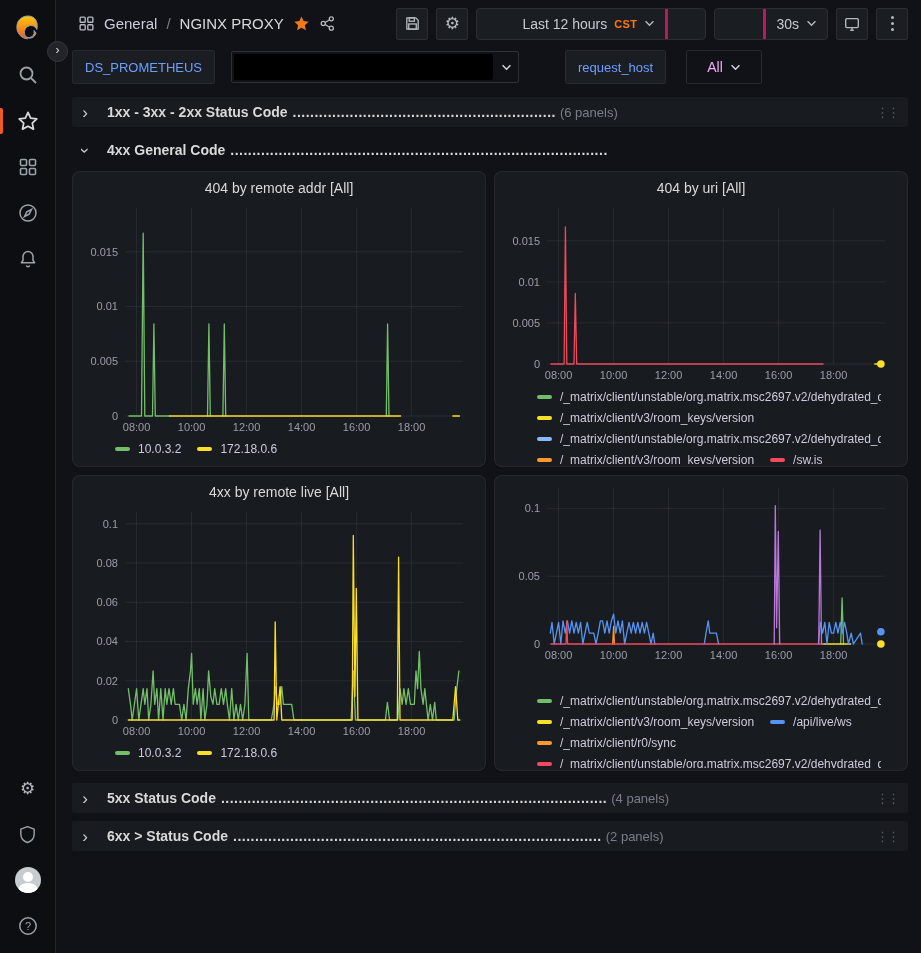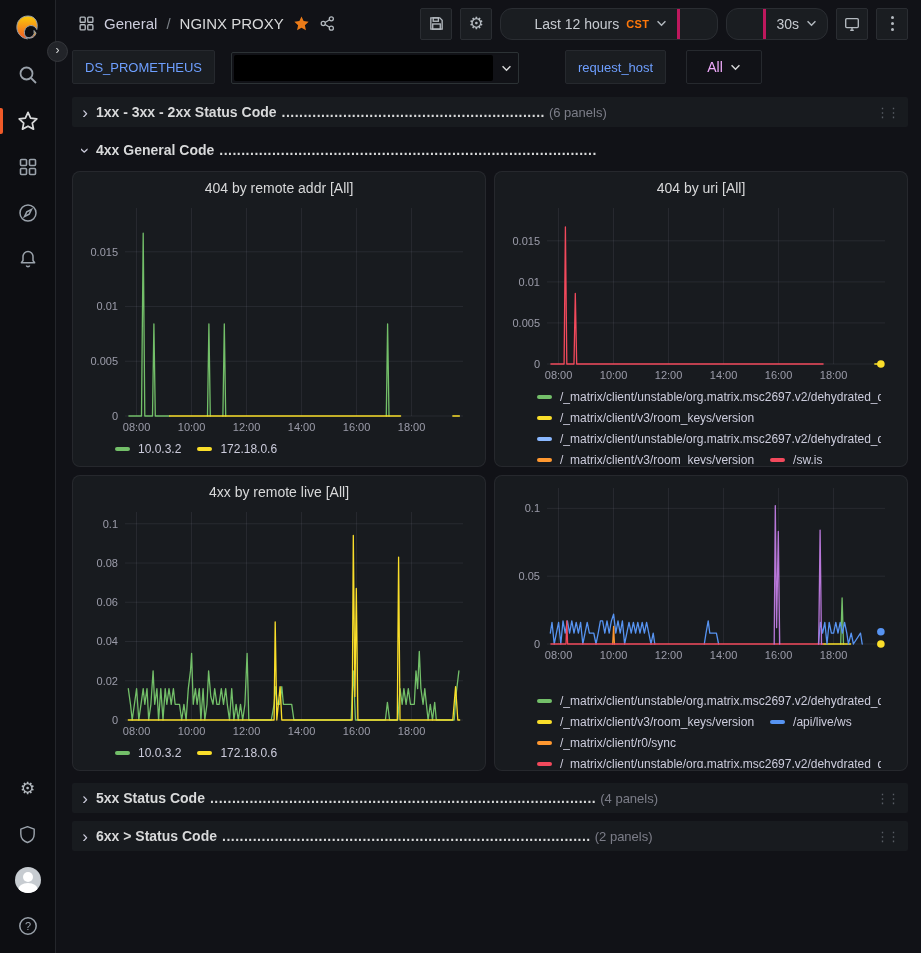--- a/index.html
+++ b/index.html
@@ -19,41 +19,41 @@
   
   .main{flex:1;display:flex;flex-direction:column;min-width:0;}
   .topbar{display:flex;align-items:center;height:47px;padding:0 13px 0 22px;box-sizing:border-box;}
   .crumbs{display:flex;align-items:center;gap:9px;}
   .crumb-txt{font-size:15px;color:#ccccdc;cursor:pointer;}
   .crumb-sep{color:#7b8087;font-size:15px;}
   .crumb-title{font-size:15px;color:#d8d9da;cursor:pointer;}
   .controls{margin-left:auto;display:flex;align-items:center;gap:8px;}
   .btn{height:32px;min-width:32px;box-sizing:border-box;background:#1a1d21;border:1px solid #2a2d32;border-radius:2px;display:flex;align-items:center;justify-content:center;color:#b4bac0;cursor:pointer;padding:0 6px;}
   .btn svg{stroke:#b4bac0;}
-  .btn-group{display:flex;align-items:stretch;background:#1a1d21;border:1px solid #2a2d32;border-radius:12px;height:32px;box-sizing:border-box;}
+  .btn-group{display:flex;align-items:stretch;background:#1a1d21;border:1px solid #2a2d32;border-radius:4px;height:32px;box-sizing:border-box;padding-left:12px;}
   .btn-group .seg{display:flex;align-items:center;gap:7px;padding:0 10px;cursor:pointer;color:#c7cbd1;font-size:14px;}
   .btn-group .seg + .seg{border-left:3px solid #be185d;}
   .tz{color:#ff780a;font-size:11px;font-weight:700;letter-spacing:.4px;}
   .gear-glyph{font-size:17px;line-height:1;color:#b4bac0;}
   .kebab{display:flex;flex-direction:column;gap:3px;align-items:center;justify-content:center;}
   .kebab i{width:3px;height:3px;border-radius:50%;background:#b4bac0;display:block;}
   
-  .submenu{display:flex;align-items:flex-end;padding:3px 13px 9px 16px;gap:12px;}
+  .submenu{display:flex;align-items:center;padding:3px 13px 9px 16px;gap:12px;}
   .var-chip{height:32px;display:flex;align-items:center;padding:0 12px;background:#1a1d21;border:1px solid #26292e;border-radius:2px;color:#6e9fff;font-size:13px;font-weight:500;cursor:pointer;}
   .var-select{height:32px;width:288px;box-sizing:border-box;display:flex;align-items:center;background:#111217;border:1px solid #2c3235;border-radius:2px;margin-left:4px;padding:2px 6px 2px 2px;cursor:pointer;}
   .redacted{flex:1;height:26px;background:#000;border-radius:2px;margin-right:8px;}
   .allbox{height:32px;display:flex;align-items:center;gap:7px;padding:0 20px;background:#111217;border:1px solid #26292e;border-radius:2px;color:#f0abfc;font-size:14px;cursor:pointer;margin-left:8px;}
   .gap22{width:22px;}
   
   .dash{flex:1;padding:4px 13px 0 16px;overflow:hidden;}
   .rowhdr{display:flex;align-items:center;height:30px;padding:0 10px 0 6px;margin-bottom:10px;border-radius:2px;cursor:pointer;}
   .rowhdr.boxed{background:#181b1f;}
   .chev{color:#ccccdc;font-size:17px;line-height:1;width:14px;display:inline-block;text-align:center;}
   .chev.down{transform:rotate(90deg);}
-  .row-title{font-size:14px;font-weight:700;color:#d8d9da;margin-left:4px;white-space:nowrap;}
+  .row-title{font-size:14px;font-weight:700;color:#d8d9da;margin-left:15px;white-space:nowrap;}
   .row-dots{font-size:14px;font-weight:700;color:#d8d9da;margin-left:5px;letter-spacing:0.5px;overflow:hidden;white-space:nowrap;max-width:420px;}
   .row-count{font-size:13px;color:rgba(204,204,220,0.55);margin-left:4px;white-space:nowrap;}
   .drag{margin-left:auto;color:#585d64;font-size:13px;letter-spacing:-2px;cursor:grab;line-height:1;}
   .grid{display:grid;grid-template-columns:1fr 1fr;grid-template-rows:296px 296px;gap:8px;margin-bottom:12px;}
   .panel{background:#181b1f;border:1px solid rgba(204,204,220,0.08);border-radius:8px;display:flex;flex-direction:column;box-sizing:border-box;padding:4px 8px 2px;min-width:0;}
   .panel-title{text-align:center;font-size:14px;font-weight:500;color:#d8d9da;height:24px;line-height:24px;cursor:pointer;white-space:nowrap;overflow:hidden;}
   .panel-chart{flex:1;min-height:0;position:relative;}
   .panel-legend{overflow:hidden;display:flex;flex-wrap:wrap;align-content:flex-start;padding:2px 2px 0 34px;}
   .panel-legend.one{height:26px;}
   .panel-legend.multi{height:78px;}

